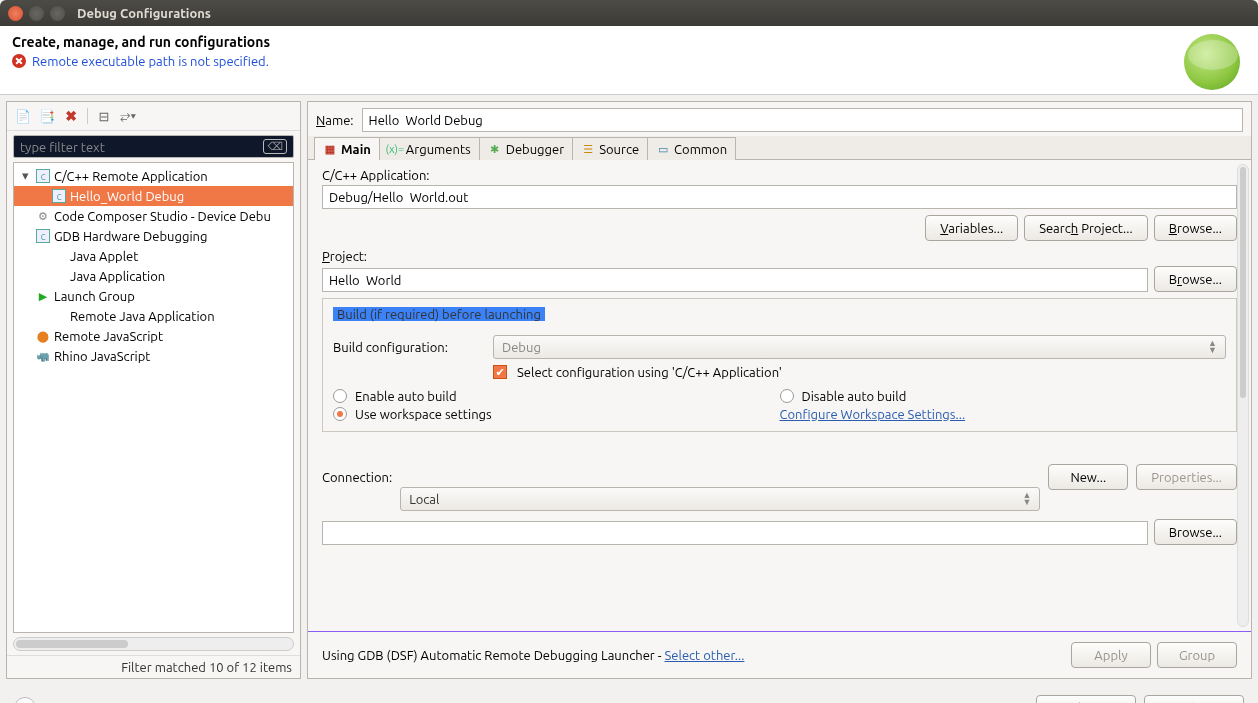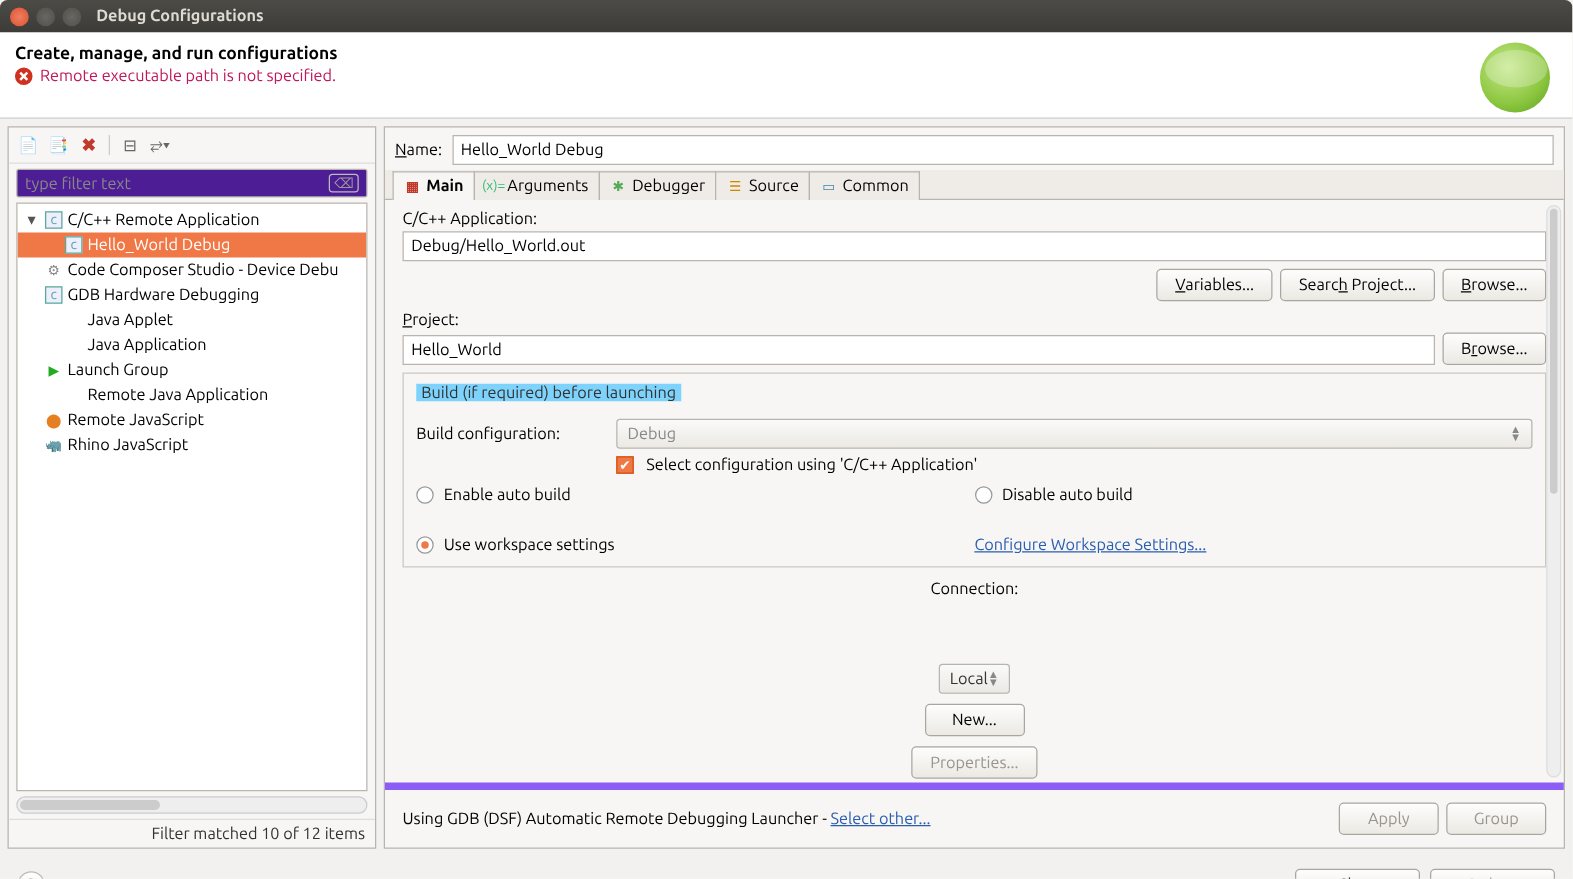--- a/index.html
+++ b/index.html
@@ -8,36 +8,36 @@
 .titlebar { background: linear-gradient(#4c4b46,#3c3b37); height: 26px; display: flex; align-items: center; padding: 0 8px; color: #dfdbd2; font-weight: bold; border-radius: 6px 6px 0 0; }
 .titlebar .win-btn { width: 15px; height: 15px; border-radius: 50%; margin-right: 6px; display:inline-block; }
 .win-close { background: radial-gradient(#f07f63,#d9512c); }
 .win-min { background: radial-gradient(#686762,#4f4e49); }
 .win-max { background: radial-gradient(#686762,#4f4e49); }
 .titlebar .title { margin-left: 6px; }
 
 .header { background: #fff; padding: 8px 12px 4px; display: flex; justify-content: space-between; border-bottom: 1px solid #ccc; }
 .header-left { display: flex; flex-direction: column; gap: 4px; }
 .header-title { font-weight: bold; font-size: 14px; }
-.header-msg { display: flex; align-items: flex-end; gap: 6px; color: #be185d; }
+.header-msg { display: flex; align-items: flex-end; gap: 6px; color: #1d4ed8; }
 .err-icon { width: 14px; height: 14px; background: #d03020; border-radius: 50%; position: relative; }
 .err-icon::before, .err-icon::after { content:""; position:absolute; width:8px; height:2px; background:#fff; top:6px; left:3px; }
 .err-icon::before { transform: rotate(45deg); }
 .err-icon::after { transform: rotate(-45deg); }
 .bug-icon { width: 56px; height: 56px; background: radial-gradient(circle at 40% 35%, #c5e88a, #8cc63f 60%, #5a9e1f); border-radius: 50%; margin-right: 6px; position: relative; }
 .bug-icon::before { content:""; position:absolute; width:50px; height:30px; border-radius:50%; background: rgba(255,255,255,0.25); top:6px; left:4px; }
 
 .body { display: flex; padding: 6px; gap: 6px; height: 590px; }
 
 .left-panel { width: 295px; background: #f7f6f5; border: 1px solid #b8b4ae; display: flex; flex-direction: column; }
 .left-toolbar { display: flex; align-items: center; gap: 4px; padding: 4px 6px; border-bottom: 1px solid #ddd; }
 .tb-btn { width: 20px; height: 20px; display:flex; align-items:center; justify-content:center; color:#666; border-radius:2px; }
 .tb-sep { width:1px; height:16px; background:#ccc; margin:0 2px; }
 .x-red { color:#c0392b; font-weight:bold; font-size:14px; }
-.filter-input { margin: 4px 6px; border:1px solid #b8b4ae; border-radius:2px; padding:3px 6px; color:#888; background:#4c1d95; display:flex; align-items:center; justify-content:space-between; }
+.filter-input { margin: 4px 6px; border:1px solid #b8b4ae; border-radius:2px; padding:3px 6px; color:#888; background:#0f172a; display:flex; align-items:center; justify-content:space-between; }
 .filter-input .clear { color:#999; font-size:11px; border:1px solid #bbb; border-radius:3px; padding:0 3px; }
 .tree { flex:1; background:#fff; margin: 0 6px 4px; border:1px solid #b8b4ae; overflow-y:auto; padding:2px 0; }
 .tree-item { padding: 3px 4px 3px 8px; display:flex; align-items:center; gap:4px; white-space:nowrap; cursor:default; }
 .tree-item.child { padding-left: 38px; }
 .tree-item.selected { background:#f07746; color:#fff; }
 .tree-toggle { width:10px; display:inline-block; color:#555; }
 .tree-ic { width:14px; height:14px; display:inline-flex; align-items:center; justify-content:center; font-size:11px; }
 .ic-c { border:1px solid #5a9; color:#5a9; background:#eef; }
 .ic-gear { color:#888; }
 .ic-run { color:#2a2; }
@@ -65,36 +65,36 @@
 .lbl { display:block; margin-bottom:3px; }
 .txt-input { width:100%; border:1px solid #b8b4ae; padding:4px 6px; background:#fff; }
 .btn-row { display:flex; justify-content:flex-end; gap:6px; margin-top:4px; }
 .btn { background: linear-gradient(#fdfdfc,#ece9e4); border:1px solid #aaa69f; border-radius:4px; padding:5px 14px; min-width:80px; text-align:center; }
 .btn.disabled { color:#9a958c; }
 
 .proj-row { display:flex; gap:6px; align-items:flex-end; }
 .proj-row .txt-input { flex:1; }
 
 .fieldset { border:1px solid #ccc8c0; padding:8px 10px 10px; margin:6px 0 10px; background:transparent;}
-.fieldset .legend { color:#333; margin:-16px 0 8px 0; background:#7dd3fc; display:inline-block; padding:0 4px; }
+.fieldset .legend { color:#333; margin:-16px 0 8px 0; background:#3b82f6; display:inline-block; padding:0 4px; }
 .field-row { display:flex; align-items:center; gap:10px; margin:6px 0; }
 .select { flex:1; border:1px solid #b8b4ae; background:linear-gradient(#fafaf9,#ece9e4); padding:4px 8px; border-radius:3px; display:flex; justify-content:space-between; align-items:center; color:#888; }
 .select .updown { font-size:9px; color:#888; line-height:7px; }
 .checkbox { width:14px; height:14px; border:1px solid #999; background:#fff; display:inline-flex; align-items:center; justify-content:center; }
 .checkbox.checked { background:#f07746; border-color:#d05010; color:#fff; font-size:11px; }
 .radio { width:14px; height:14px; border-radius:50%; border:1px solid #999; background:#fff; display:inline-flex; align-items:center; justify-content:center; }
 .radio.checked::before { content:""; width:6px; height:6px; border-radius:50%; background:#f07746; }
 .link { color:#2a5db0; text-decoration:underline; }
 
-.conn-row { display:flex; align-items:center; gap:8px; margin-bottom:8px;flex-direction:column; }
+.conn-row { display:flex; align-items:center; gap:8px; margin-bottom:8px; }
 .conn-row .select { color:#333;margin-top:45px; }
 .remote-row { display:flex; gap:6px; align-items:flex-end; }
 .remote-row .txt-input { flex:1; }
 
-.launcher-row { display:flex; justify-content:space-between; align-items:center; padding:10px 14px; border-top:6px solid #8b5cf6; }
+.launcher-row { display:flex; justify-content:space-between; align-items:center; padding:10px 14px; border-top:1px solid #8b5cf6; }
 .launcher-row .btns { display:flex; gap:6px; }
 
 .footer { display:flex; justify-content:space-between; align-items:center; padding:10px 14px; }
 .help-icon { width:22px; height:22px; border:1px solid #bbb; border-radius:50%; display:flex; align-items:center; justify-content:center; color:#777; background:linear-gradient(#fff,#eee); }
 .footer .btns { display:flex; gap:8px; }
 
 .vscroll { position:absolute; right:2px; top:4px; bottom:4px; width:12px; background:#eee; border:1px solid #ddd; border-radius:7px; }
 .vscroll::before { content:""; position:absolute; top:2px; left:2px; right:2px; height:50%; background:#ccc; border-radius:5px; }
 
 u.mn { text-decoration: underline; }
@@ -253,21 +253,21 @@
         <div style="display:flex; margin-top:10px;">
           <div style="flex:1; display:flex; align-items:center; gap:8px;">
             <span class="radio"></span>
             <span>Enable auto build</span>
           </div>
           <div style="flex:1; display:flex; align-items:center; gap:8px;">
             <span class="radio"></span>
             <span>Disable auto build</span>
           </div>
         </div>
-        <div style="display:flex; margin-top:26px;">
+        <div style="display:flex; margin-top:4px;">
           <div style="flex:1; display:flex; align-items:center; gap:8px;">
             <span class="radio checked"></span>
             <span>Use workspace settings</span>
           </div>
           <div style="flex:1;">
             <a class="link">Configure Workspace Settings...</a>
           </div>
         </div>
       </div>
 

